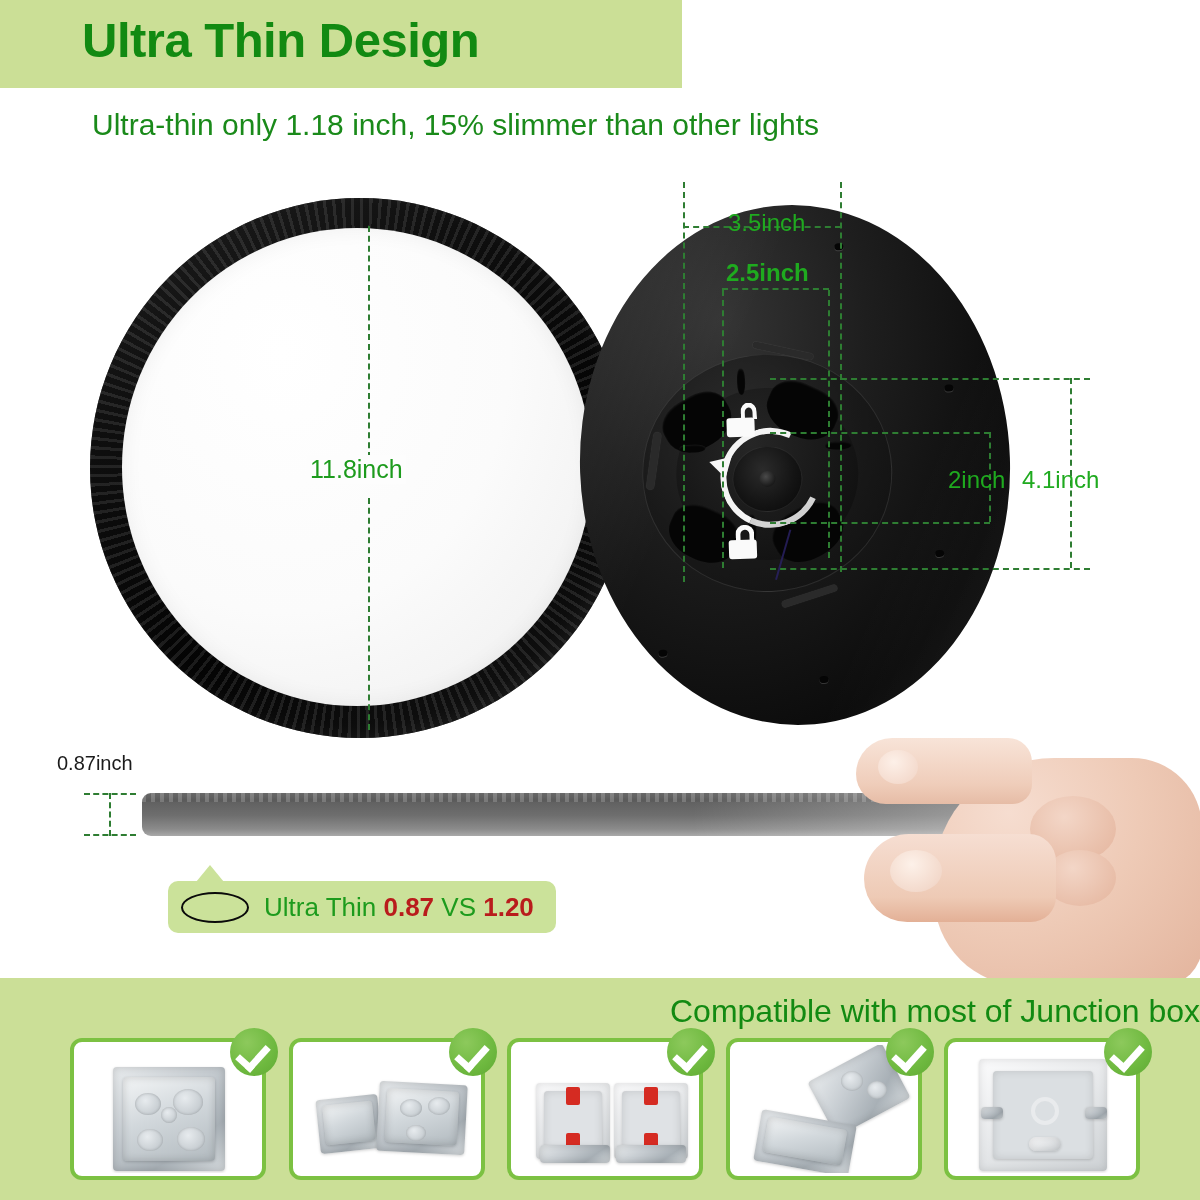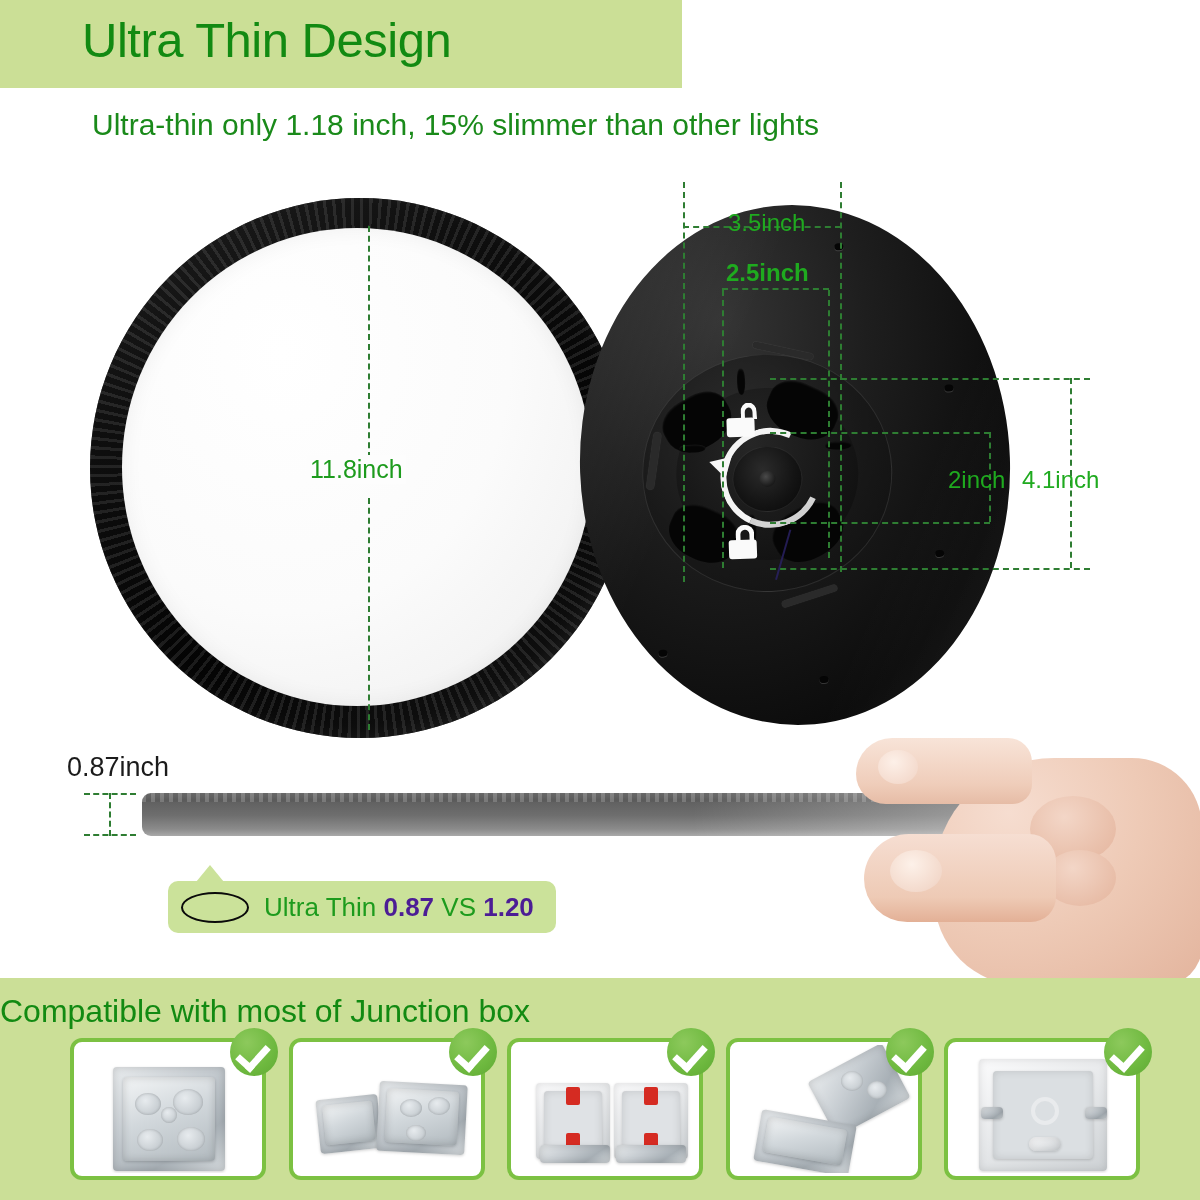--- a/index.html
+++ b/index.html
@@ -11,21 +11,21 @@
   }
   #page { position: relative; width: 1200px; height: 1200px; background: #fff; }
 
   
   .header-band {
     position: absolute; left: 0; top: 0; width: 682px; height: 88px;
     background: #cbdf96;
   }
   .header-title {
     position: absolute; left: 82px; top: 12px;
-    font-size: 49px; font-weight: normal; color: #128a12;
+    font-size: 49px; font-weight: bold; color: #128a12;
     letter-spacing: -0.5px; white-space: nowrap;
   }
   .header-sub {
     position: absolute; left: 92px; top: 108px;
     font-size: 30px; color: #1a8a1a; white-space: nowrap;
   }
 
   
   .fixture-front {
     position: absolute; left: 90px; top: 198px; width: 540px; height: 540px;
@@ -162,21 +162,21 @@
     background: repeating-linear-gradient(90deg, rgba(255,255,255,.22) 0 4px, rgba(0,0,0,.06) 4px 9px);
     opacity: .75;
   }
   .thin-bar .right-fade {
     position: absolute; right: 0; top: 0; width: 270px; height: 100%;
     border-radius: 0 10px 10px 0;
     background: linear-gradient(90deg, rgba(255,255,255,0) 0%, rgba(255,255,255,.30) 100%);
   }
   .label-087 {
     position: absolute; left: 57px; top: 752px;
-    font-size: 27px; color: #1b1b1b; white-space: nowrap; margin-left: 10px;
+    font-size: 20px; color: #1b1b1b; white-space: nowrap;
   }
   .thick-gauge { position: absolute; left: 84px; top: 793px; width: 52px; height: 43px; }
   .thick-gauge .tline-top,
   .thick-gauge .tline-bot { position: absolute; left: 0; width: 52px; border-top: 2px dashed #2e7d32; }
   .thick-gauge .tline-top { top: 0; }
   .thick-gauge .tline-bot { bottom: 0; }
   .thick-gauge .tline-mid { position: absolute; left: 25px; top: 0; height: 43px; border-left: 2px dashed #2e7d32; }
 
   
   .badge {
@@ -192,21 +192,21 @@
     border-bottom: 17px solid #cbe29a;
   }
   .badge-ellipse {
     width: 68px; height: 31px; margin-left: 13px; flex: none;
     border: 2.5px solid #0a0a0a; border-radius: 50%;
     background: #cbe29a;
   }
   .badge-text {
     margin-left: 15px; font-size: 26px; color: #1d9b1d; white-space: nowrap;
   }
-  .badge-text b { color: #4c1d95; font-weight: bold; }
+  .badge-text b { color: #b91c1c; font-weight: bold; }
 
   
   .hand { position: absolute; left: 838px; top: 738px; width: 362px; height: 250px; }
   .palm {
     position: absolute; left: 96px; top: 20px; width: 268px; height: 228px;
     border-radius: 120px 70px 40px 90px;
     background: radial-gradient(ellipse at 28% 24%, #f6ddd0 0%, #eecab6 48%, #e3b49d 100%);
   }
   .finger-top {
     position: absolute; left: 18px; top: 0px; width: 176px; height: 66px;
@@ -232,21 +232,21 @@
     position: absolute; border-radius: 50%;
     background: radial-gradient(ellipse at 40% 32%, #f3d6c7, #e4b49c);
   }
 
   
   .bottom-panel {
     position: absolute; left: 0; top: 978px; width: 1200px; height: 222px;
     background: #cbdf97;
   }
   .bottom-title {
-    position: absolute; left: 0; top: 993px; width: 1200px; text-align: left;
+    position: absolute; left: 0; top: 993px; width: 1200px; text-align: right;
     font-size: 32px; color: #128a12; font-weight: normal;
   }
   .cards {
     position: absolute; left: 70px; top: 1038px; width: 1070px; height: 148px;
     display: flex; justify-content: space-between;
   }
   .jcard {
     position: relative; width: 196px; height: 142px;
     border: 4px solid #7cc142; border-radius: 12px; background: #ffffff;
   }

